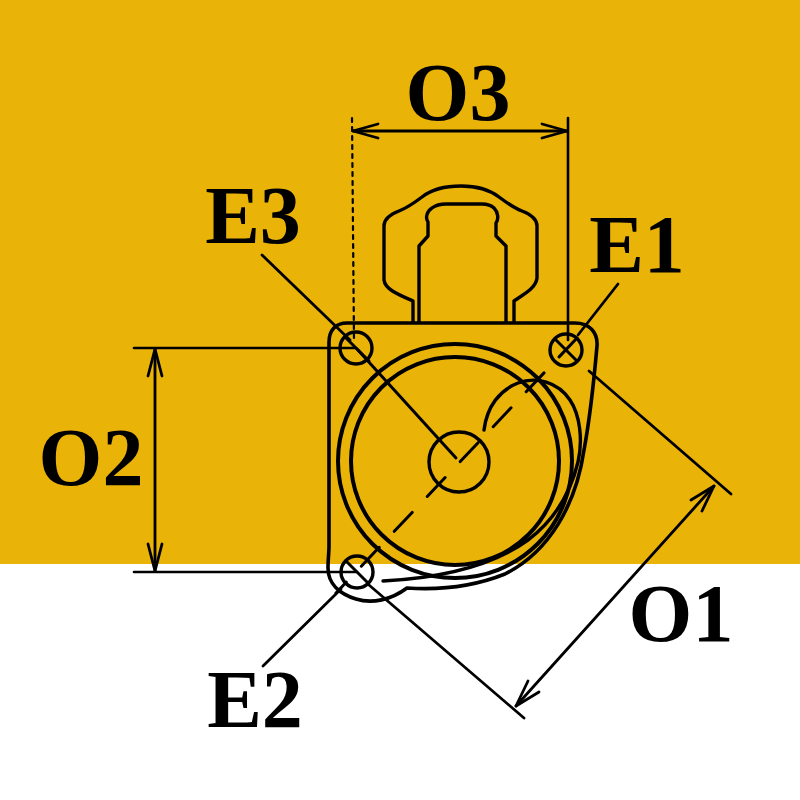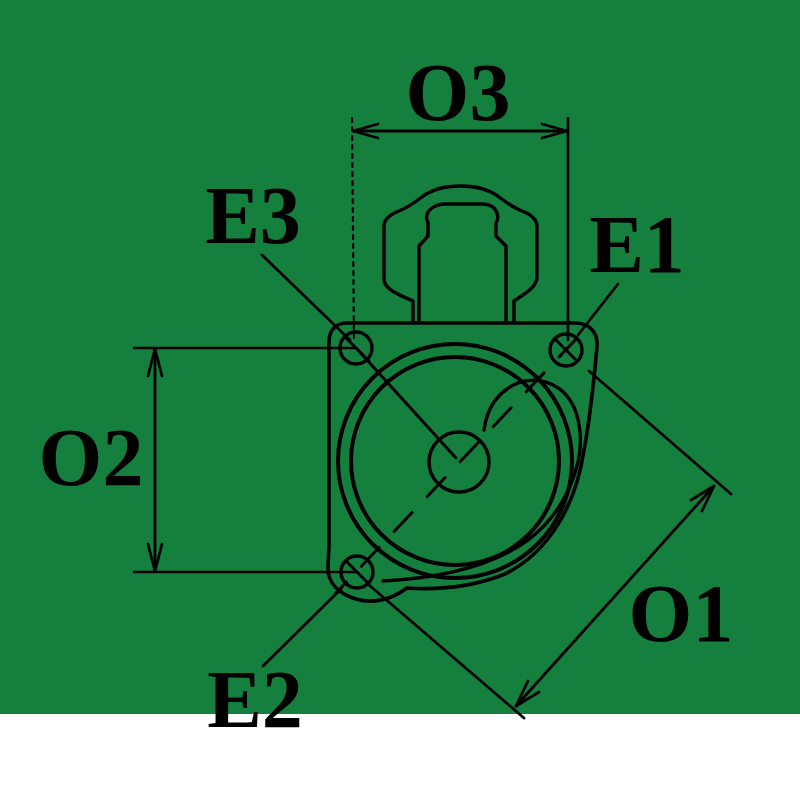--- a/index.html
+++ b/index.html
@@ -2,21 +2,21 @@
 <html><head>
 <meta charset="utf-8">
 <style>
   html,body{margin:0;padding:0;}
   body{
     width:800px;height:800px;
     background:#ffffff;
     font-family:"Liberation Serif","DejaVu Serif",serif;
     overflow:hidden;
   }
-  .stage{position:relative;width:800px;height:714px;background:#15803d;}
+  .stage{position:relative;width:800px;height:564px;background:#eab308;}
   svg{display:block;}
   .dim-label{
     font-family:"Liberation Serif","DejaVu Serif",serif;
     font-weight:bold;
     font-size:82px;
     fill:#000000;
   }
 </style>
 </head>
 <body>

